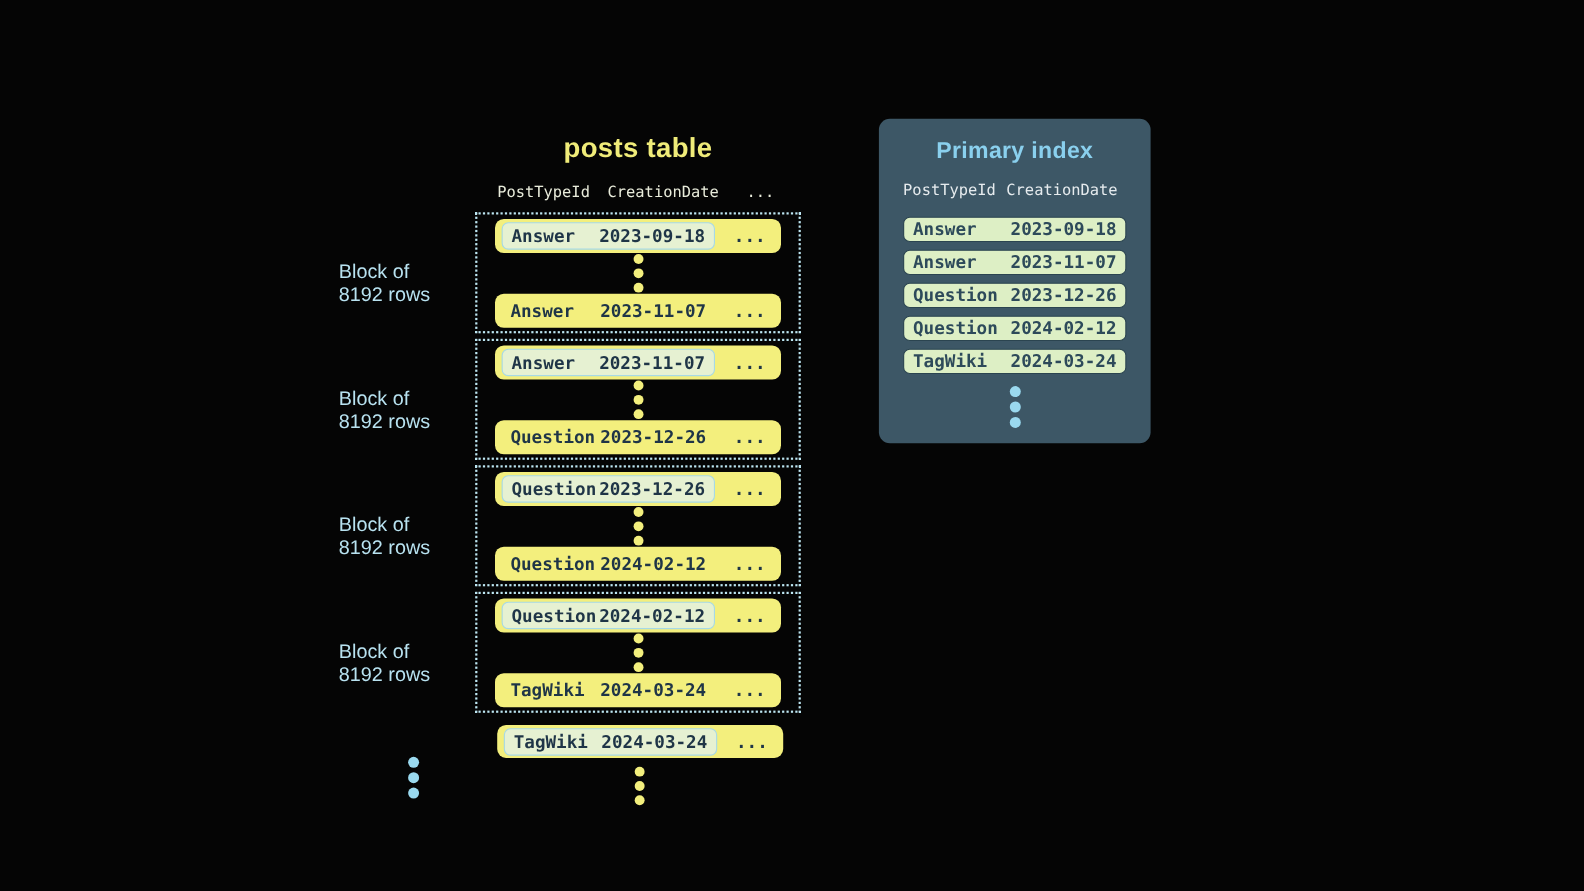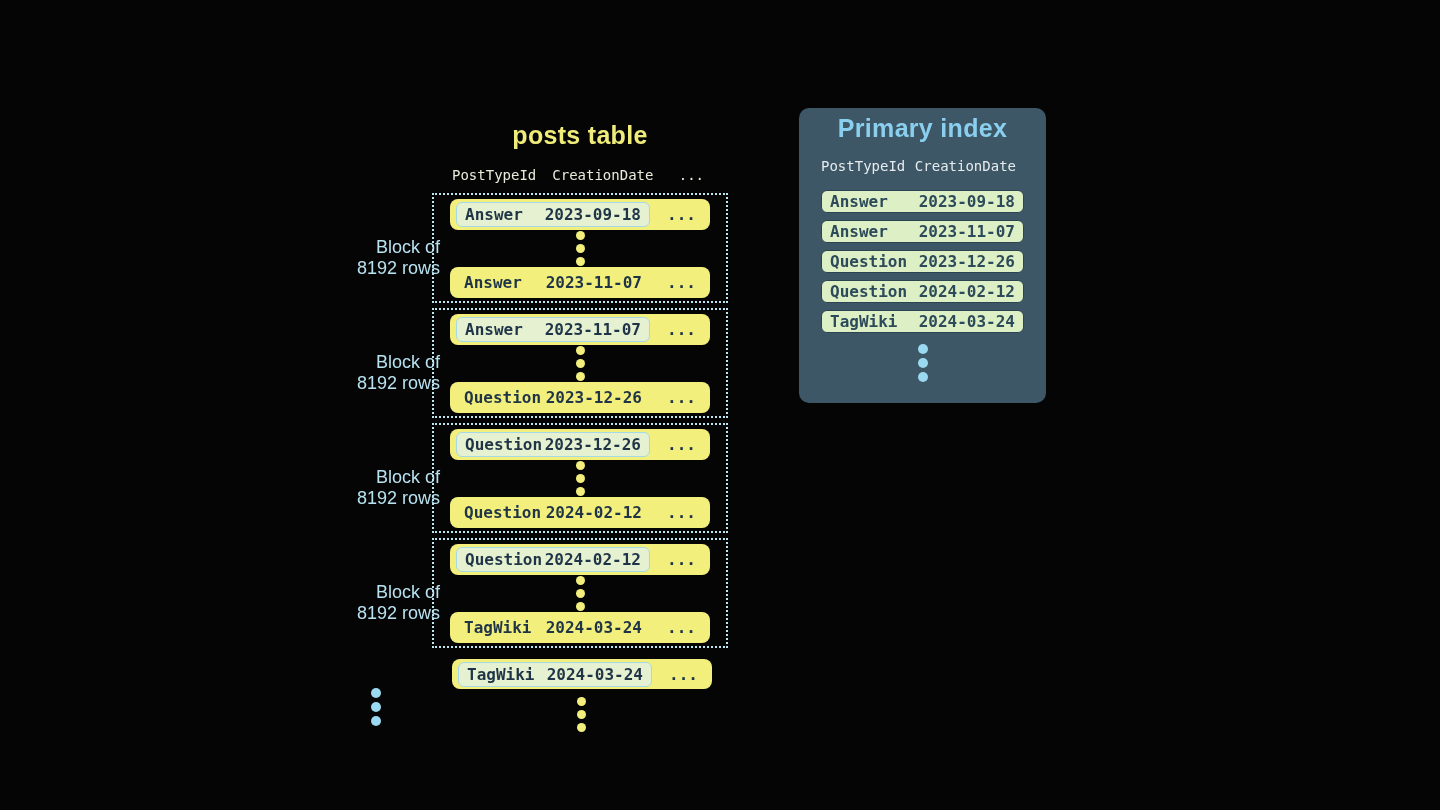--- a/index.html
+++ b/index.html
@@ -22,21 +22,21 @@
   .pt-header .col2{margin-left:16px;}
   .pt-header .col3{margin-left:auto;margin-right:24px;}
 
   .block{
     position:absolute;left:432px;width:296px;height:110px;box-sizing:border-box;
     border:2px dotted #bde6f2;
     display:flex;flex-direction:column;align-items:center;
     justify-content:space-between;padding:4px 0 3px;
   }
   .blk-label{
-    position:absolute;left:280px;width:160px;text-align:right;
+    position:absolute;left:308px;width:160px;text-align:left;
     font-size:18px;line-height:21px;color:#b8e2f0;
   }
 
   .yrow{
     width:260px;height:31px;background:#f3ef7d;border-radius:8px;
     box-sizing:border-box;display:flex;align-items:center;
     padding:0 14px 0 6px;
     font-family:"DejaVu Sans Mono",monospace;font-weight:bold;
     font-size:16px;color:#1f3547;
   }
@@ -56,21 +56,21 @@
   .tail-dots{position:absolute;left:577px;top:697px;}
   .left-dots{position:absolute;left:371px;top:688px;}
 
   
   .panel{
     position:absolute;left:799px;top:108px;width:247px;height:295px;
     background:#3d5766;border-radius:10px;box-sizing:border-box;
     display:flex;flex-direction:column;align-items:center;
   }
   .panel-title{
-    margin-top:6px;font-size:25px;font-weight:600;color:#8ad0ee;letter-spacing:.3px;
+    margin-top:18px;font-size:21px;font-weight:600;color:#8ad0ee;letter-spacing:.3px;
   }
   .panel-header{
     margin-top:15px;width:203px;box-sizing:border-box;display:flex;
     padding-right:8px;
     font-family:"DejaVu Sans Mono",monospace;font-size:14px;color:#e6ebee;
   }
   .panel-header .col2{margin-left:auto;}
   .panel-rows{margin-top:16px;display:flex;flex-direction:column;gap:7px;align-items:center;}
   .irow{
     width:203px;height:23px;box-sizing:border-box;border-radius:6px;

